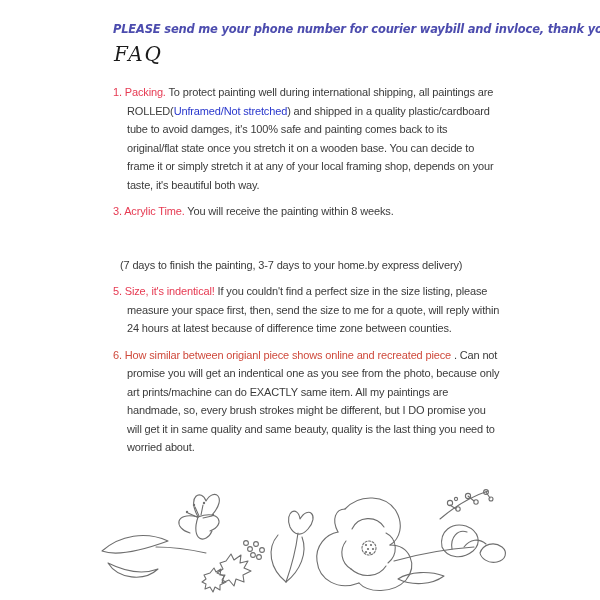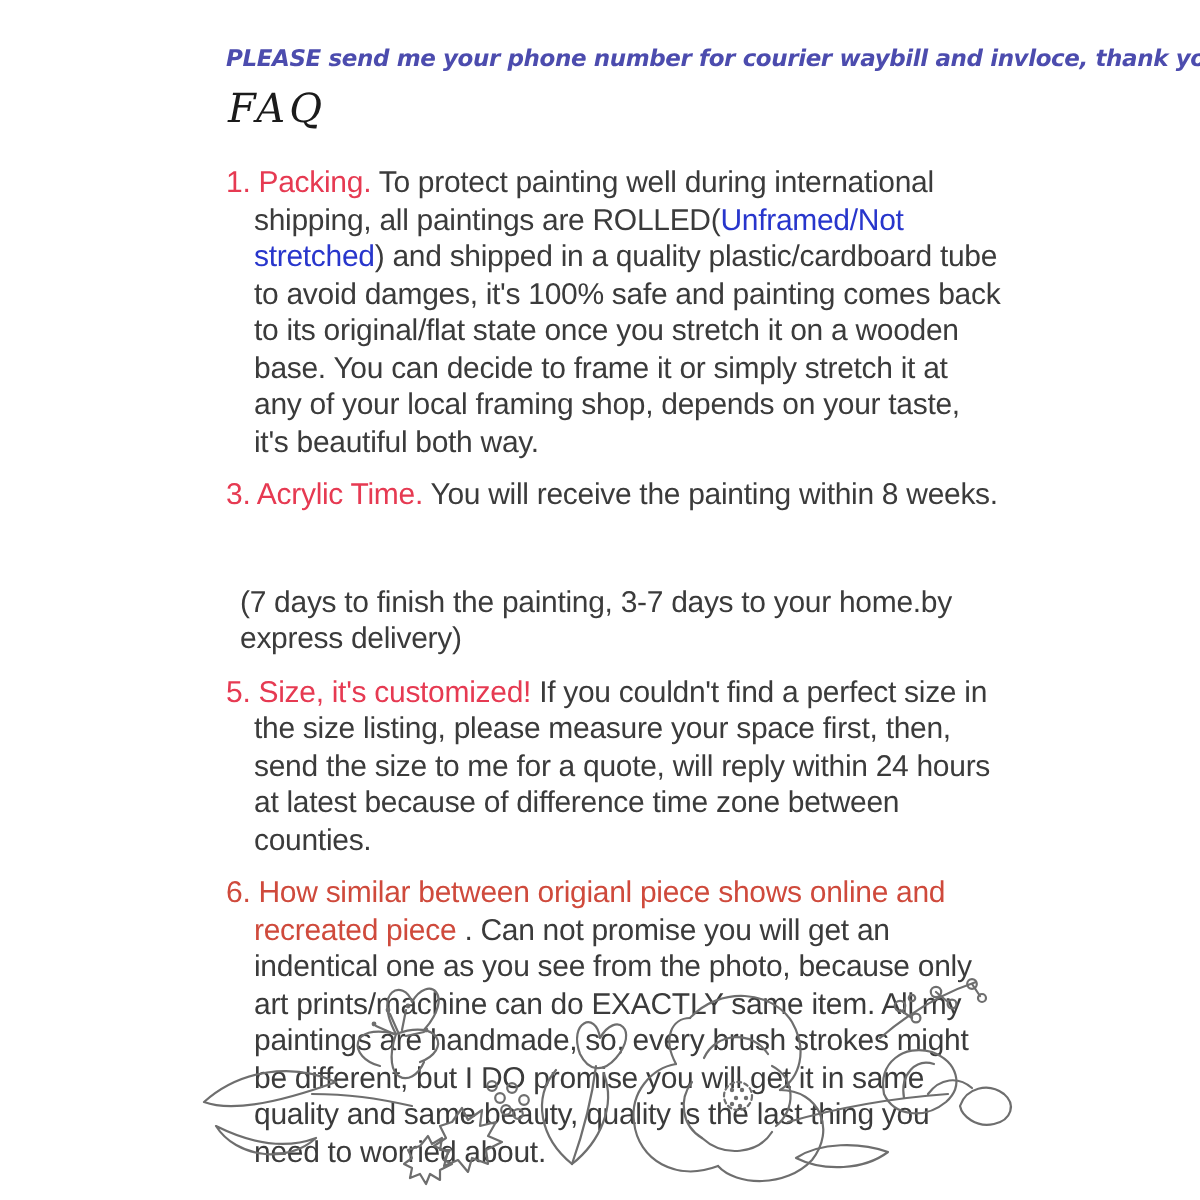--- a/index.html
+++ b/index.html
@@ -39,21 +39,21 @@
   .faq-list {
     position: absolute;
     left: 113px;
     top: 83px;
     width: 388px;
     margin: 0;
     padding: 0;
     list-style: none;
   }
   .faq-item {
-    font-size: 15px;
+    font-size: 11px;
     line-height: 18.5px;
     letter-spacing: -0.15px;
     color: var(--body-text, #3b3b3b);
     margin: 0 0 8px 0;
     padding-left: 14px;
     text-indent: -14px;
   }
   .heading { color: var(--heading-red, #e63a52); }
   .link-blue { color: var(--link-blue, #2836cc); }
   .note {
@@ -72,21 +72,21 @@
 
 <div class="page" style="--notice-purple: #4c4cae; --heading-red: #e63a52; --link-blue: #2836cc; --body-text: #3b3b3b;">
 
   <div class="notice">PLEASE send me your phone number for courier waybill and invloce, thank you.</div>
 
   <h1 class="faq-title">FAQ</h1>
 
   <ol class="faq-list" id="faq-list">
       <li class="faq-item"><span class="heading">1.</span> <span class="heading">Packing.</span> <span class="body">To protect painting well during international shipping, all paintings are ROLLED(</span><span class="link-blue">Unframed/Not stretched</span><span class="body">) and shipped in a quality plastic/cardboard tube to avoid damges, it's 100% safe and painting comes back to its original/flat state once you stretch it on a wooden base. You can decide to frame it or simply stretch it at any of your local framing shop, depends on your taste, it's beautiful both way.</span></li>
       <li class="faq-item"><span class="heading">3.</span> <span class="heading">Acrylic Time.</span> <span class="body">You will receive the painting within 8 weeks.</span><div class="note">(7 days to finish the painting, 3-7 days to your home.by express delivery)</div></li>
-      <li class="faq-item"><span class="heading">5.</span> <span class="heading">Size, it's customized!</span> <span class="body">If you couldn't find a perfect size in the size listing, please measure your space first, then, send the size to me for a quote, will reply within 24 hours at latest because of difference time zone between counties.</span></li>
+      <li class="faq-item"><span class="heading">5.</span> <span class="heading">Size, it's indentical!</span> <span class="body">If you couldn't find a perfect size in the size listing, please measure your space first, then, send the size to me for a quote, will reply within 24 hours at latest because of difference time zone between counties.</span></li>
       <li class="faq-item"><span class="heading" style="color: rgb(207, 74, 60);">6.</span> <span class="heading" style="color: rgb(207, 74, 60);">How similar between origianl piece shows online and recreated piece</span> <span class="body">. Can not promise you will get an indentical one as you see from the photo, because only art prints/machine can do EXACTLY same item. All my paintings are handmade, so, every brush strokes might be different, but I DO promise you will get it in same quality and same beauty, quality is the last thing you need to worried about.</span></li>
     </ol>
 
   <svg class="floral" width="412" height="112" viewBox="0 0 412 112" xmlns="http://www.w3.org/2000/svg">
     <g fill="none" stroke="#6e6e6e" stroke-width="1.1" stroke-linecap="round" stroke-linejoin="round">
 
       <g>
         <path d="M4,64 C22,48 48,44 70,54 C48,62 20,70 4,64 Z"></path>
         <path d="M10,76 C26,84 44,88 60,82 C46,95 20,92 10,76 Z"></path>
         <path d="M58,60 C76,60 90,62 108,66"></path>

